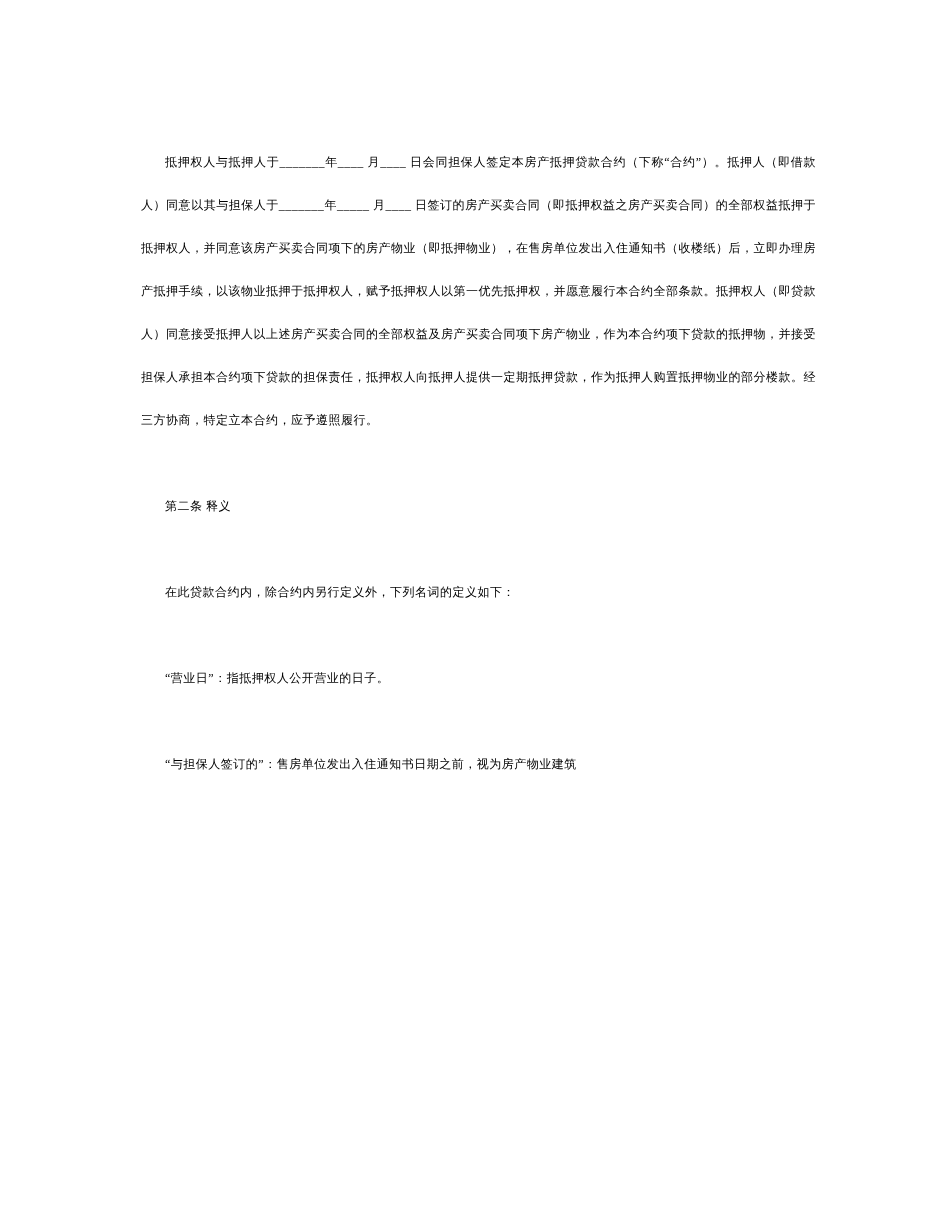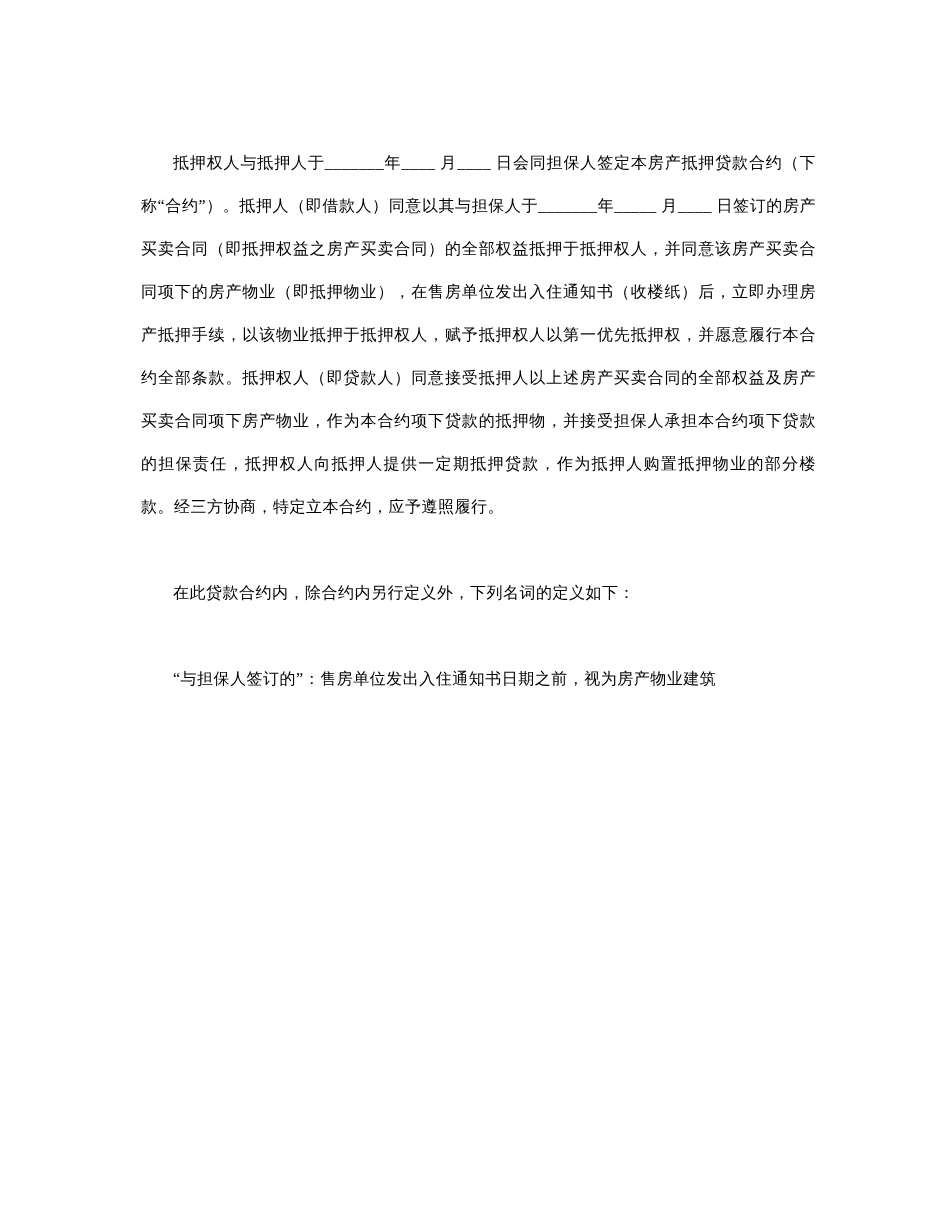--- a/index.html
+++ b/index.html
@@ -18,36 +18,38 @@
       height: 1230px;
       background: #ffffff;
       color: #000000;
       overflow: hidden;
     }
     .content {
       position: absolute;
       top: 141px;
       left: 141px;
       right: 134px;
-      font-size: 16px;
+      font-size: 12px;
       line-height: 43px;
       text-align: justify;
       letter-spacing: 0.5px;
     }
     p.para {
       text-indent: 2em;
       margin-top: 43px;
       word-break: break-all;
     }
     p.para:first-child {
       margin-top: 0;
     }
   </style>
 </head>
 <body>
 
 <div class="page">
   <div class="content">
     <p class="para">抵押权人与抵押人于_______年____ 月____ 日会同担保人签定本房产抵押贷款合约（下称“合约”）。抵押人（即借款人）同意以其与担保人于_______年_____ 月____ 日签订的房产买卖合同（即抵押权益之房产买卖合同）的全部权益抵押于抵押权人，并同意该房产买卖合同项下的房产物业（即抵押物业），在售房单位发出入住通知书（收楼纸）后，立即办理房产抵押手续，以该物业抵押于抵押权人，赋予抵押权人以第一优先抵押权，并愿意履行本合约全部条款。抵押权人（即贷款人）同意接受抵押人以上述房产买卖合同的全部权益及房产买卖合同项下房产物业，作为本合约项下贷款的抵押物，并接受担保人承担本合约项下贷款的担保责任，抵押权人向抵押人提供一定期抵押贷款，作为抵押人购置抵押物业的部分楼款。经三方协商，特定立本合约，应予遵照履行。</p>
+    <p class="para">第二条 释义</p>
     <p class="para">在此贷款合约内，除合约内另行定义外，下列名词的定义如下：</p>
+    <p class="para">“营业日”：指抵押权人公开营业的日子。</p>
     <p class="para">“与担保人签订的”：售房单位发出入住通知书日期之前，视为房产物业建筑</p>
   </div>
 </div>
 
 </body></html>

